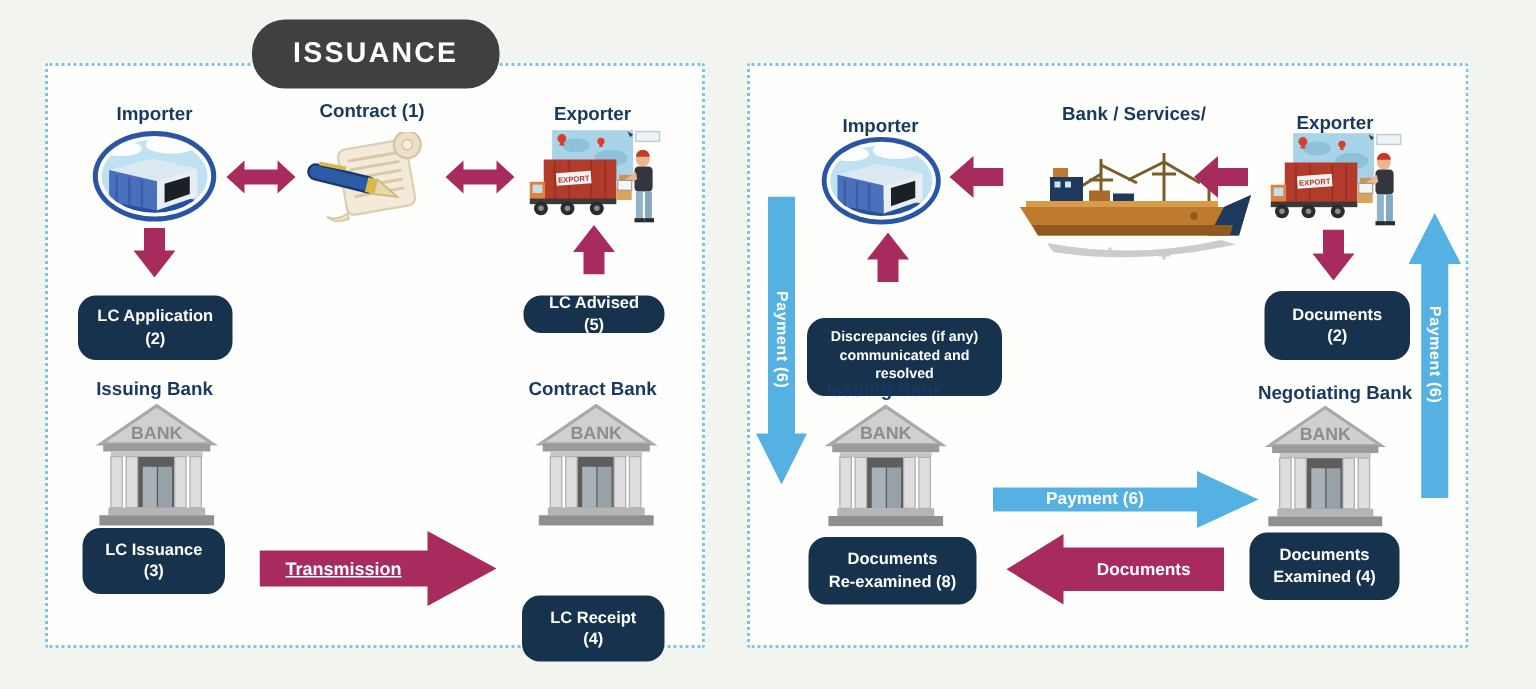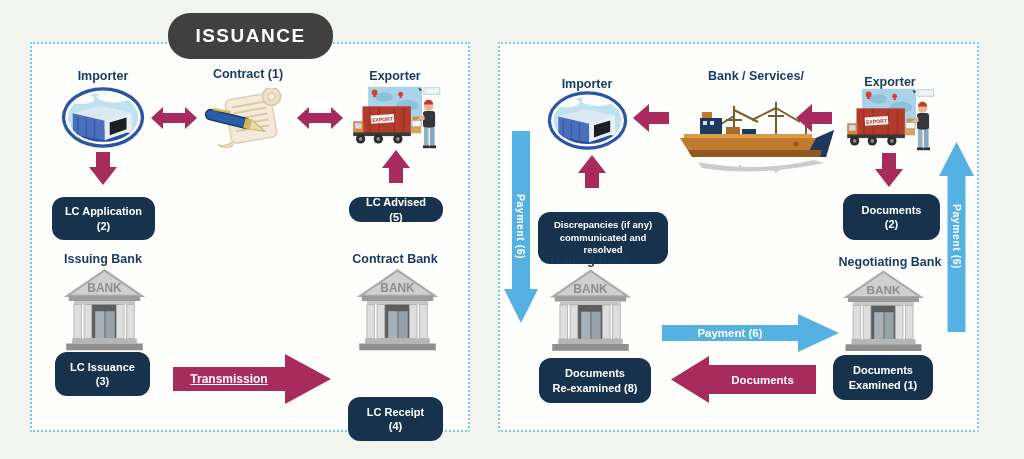--- a/index.html
+++ b/index.html
@@ -487,16 +487,16 @@
       <span>Documents</span>
     </div>
   </div>
 
   <div class="nbox" style="left:539px;top:358px;width:112px;height:45px;">
     <span>Documents</span>
     <span>Re-examined (8)</span>
   </div>
   <div class="nbox" style="left:833px;top:355px;width:100px;height:45px;">
     <span>Documents</span>
-    <span>Examined (1)</span>
+    <span>Examined (4)</span>
   </div>
 
 </div>
 
 </body></html>

